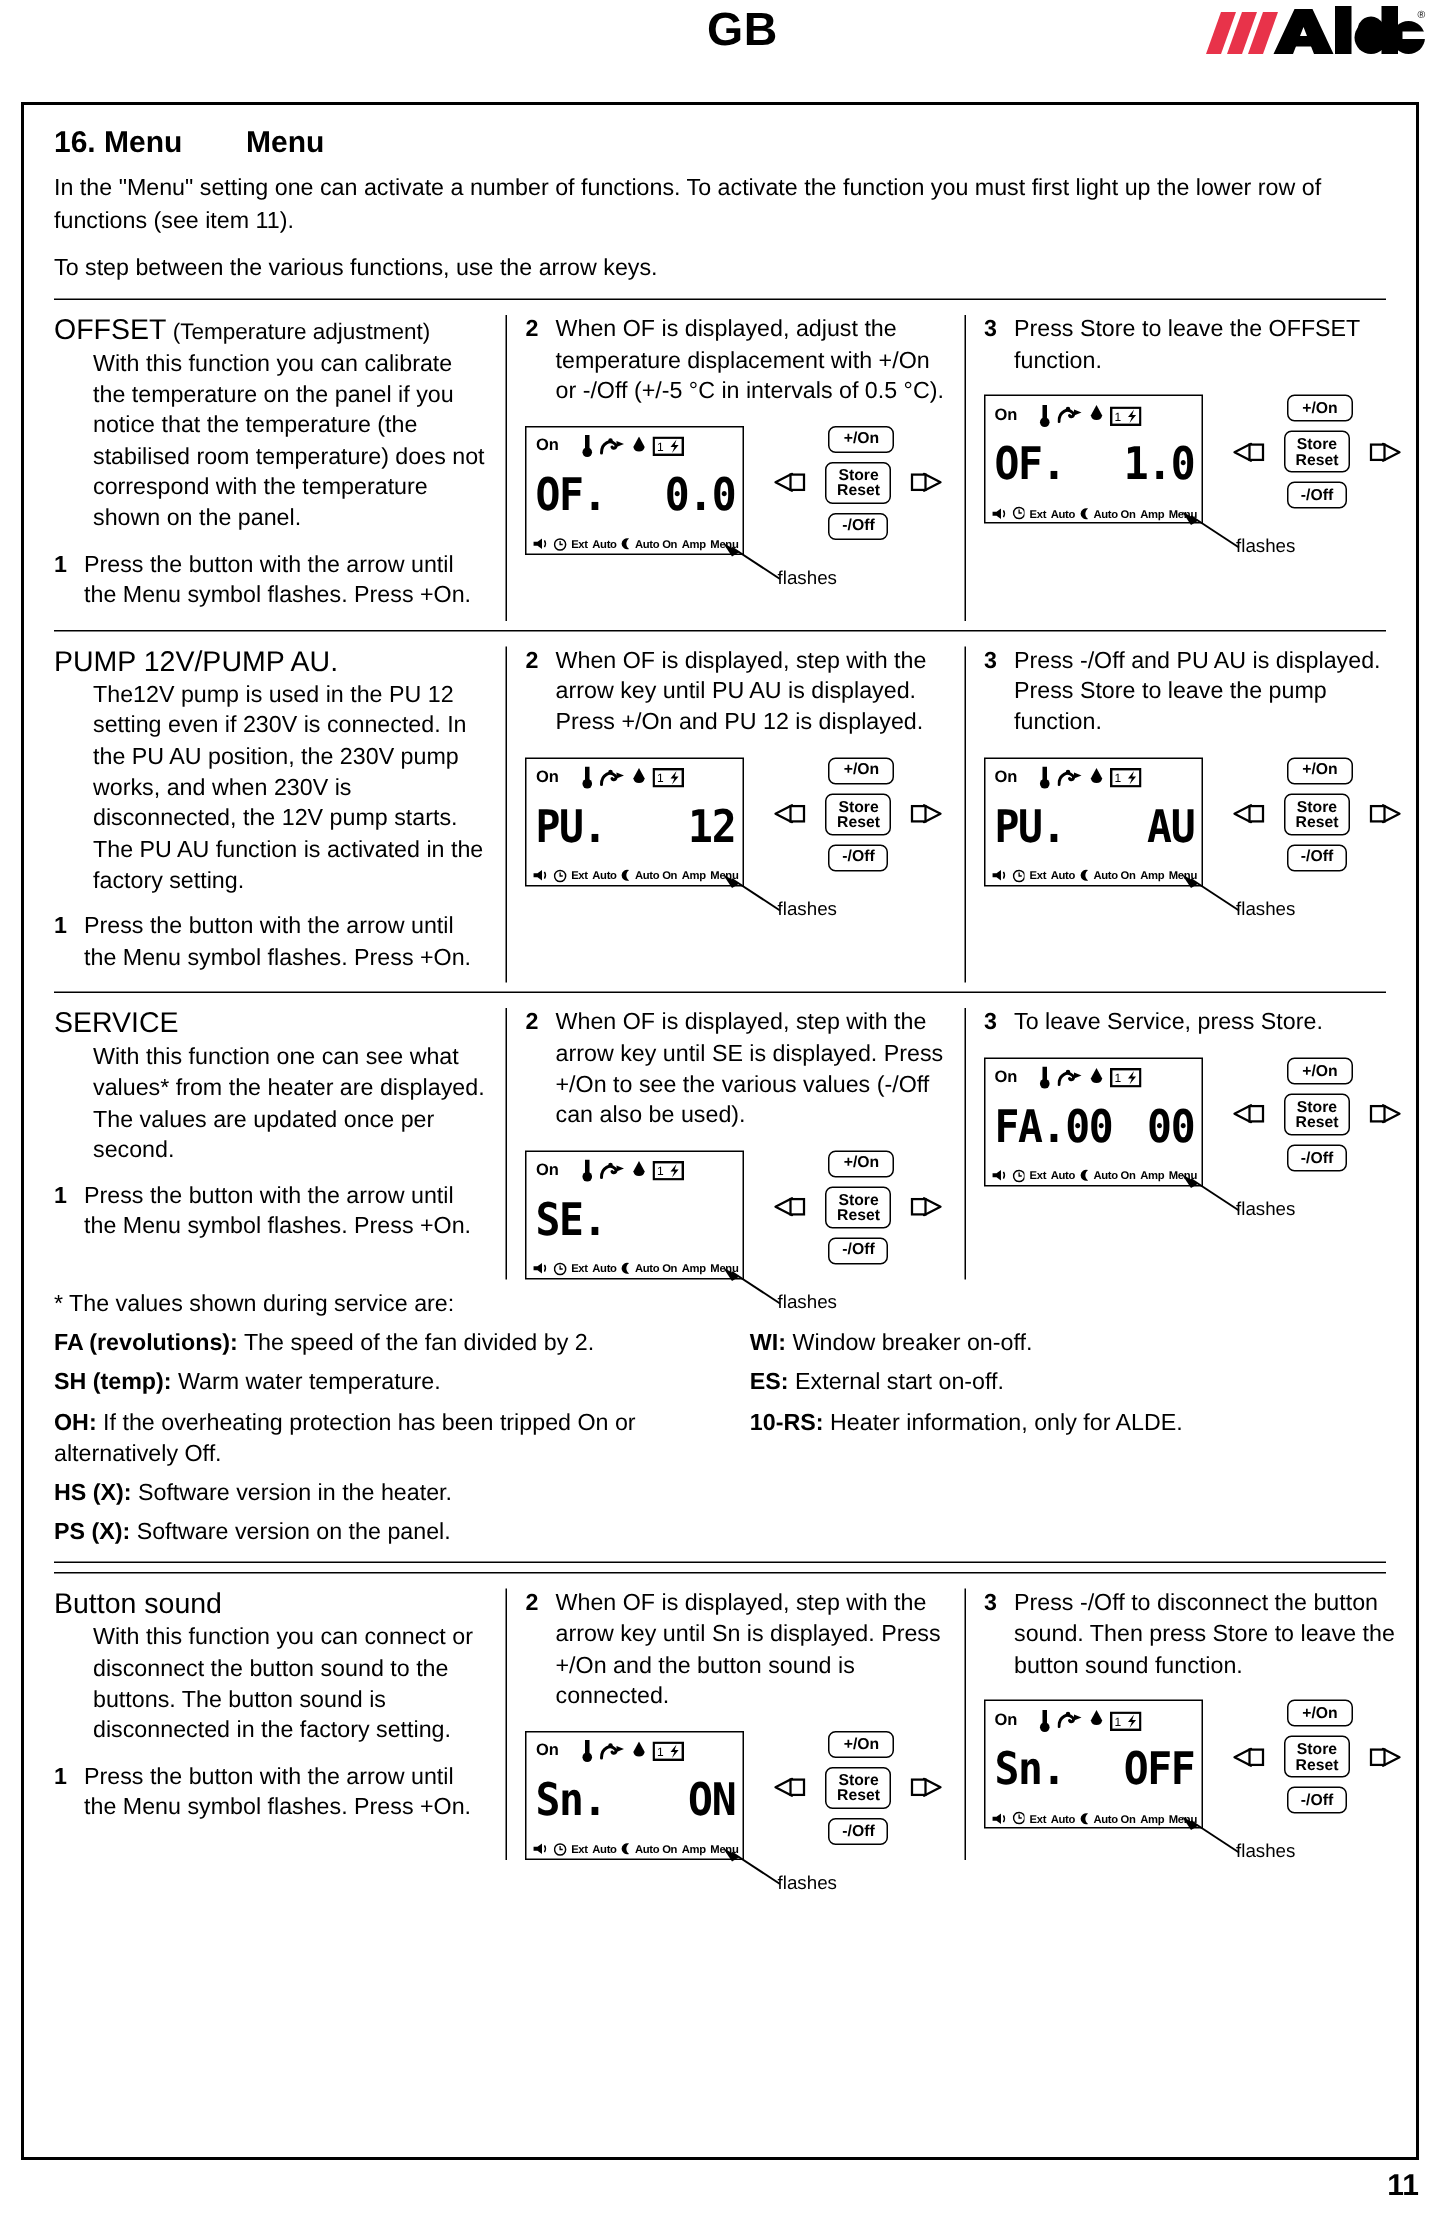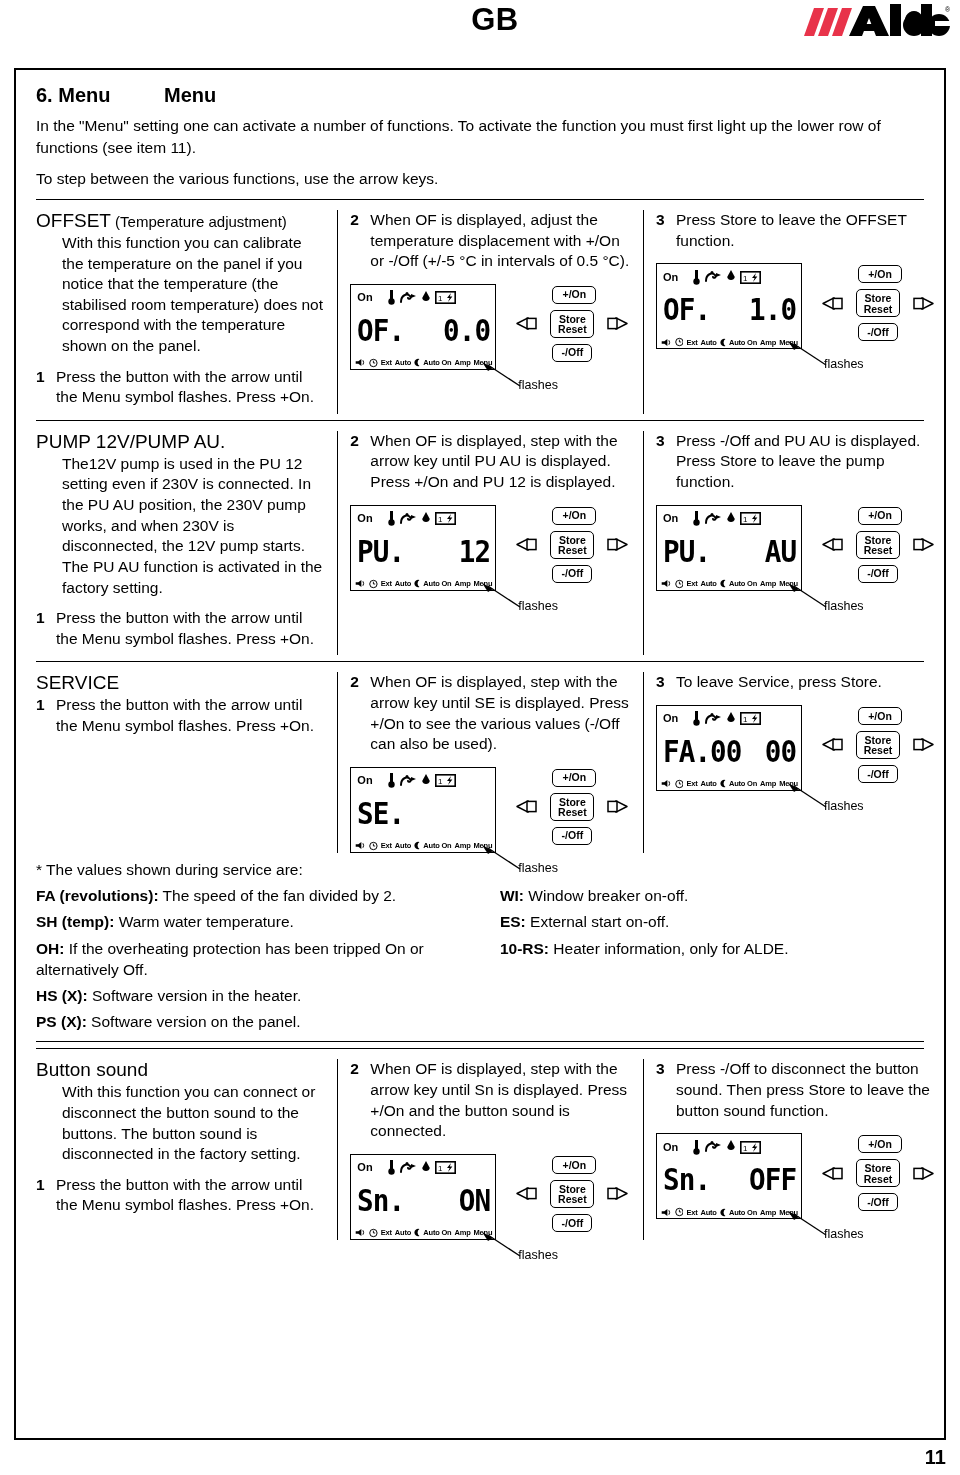--- a/index.html
+++ b/index.html
@@ -97,21 +97,21 @@
   .step-num{
     font-weight:bold;
     width:20px;
     flex:0 0 20px;
   }
   .step-txt{ flex:1; }
 
   
   .panel-wrap{
     display:flex;
-    align-items:flex-end;
+    align-items:flex-start;
     margin-top:12px;
     position:relative;
   }
   .lcd{
     width:146px; height:86px;
     border:1.6px solid #000;
     position:relative;
     background:#fff;
     flex:0 0 146px;
   }
@@ -240,21 +240,21 @@
       </g>
       <text x="143" y="10" font-size="7" fill="#000" font-family="'Liberation Sans', sans-serif">®</text>
     </svg>
   </div>
 </div>
 
 <div class="frame">
 
   <div class="intro">
     <div class="intro-title">
-      <span class="t1">6. Menu</span>
+      <span class="t1">16. Menu</span>
       <span>Menu</span>
     </div>
     <p>In the "Menu" setting one can activate a number of functions. To activate the function you must first light up the lower row of functions (see item 11).</p>
     <p>To step between the various functions, use the arrow keys.</p>
   </div>
   <hr class="rule">
 
   <div id="sections-host">
       <div class="section">
     <div class="col col-1">
@@ -600,20 +600,21 @@
     <span class="flashes" style="left:168px; top:94px;">flashes</span>
   </div>
     </div>
   </div>
       <hr class="rule">
       <div class="section">
     <div class="col col-1">
       <div class="fn-title">
         <span>SERVICE</span><span class="sub"></span>
       </div>
+      <div class="fn-desc">With this function one can see what values* from the heater are displayed. The values are updated once per second.</div>
       <div class="step">
         <span class="step-num">1</span>
         <span class="step-txt">Press the button with the arrow until the Menu symbol flashes. Press +On.</span>
       </div>
     </div>
     <div class="col col-2">
       <div class="step">
         <span class="step-num">2</span>
         <span class="step-txt">When OF is displayed, step with the arrow key until SE is displayed. Press +/On to see the various values (-/Off can also be used).</span>
       </div>

